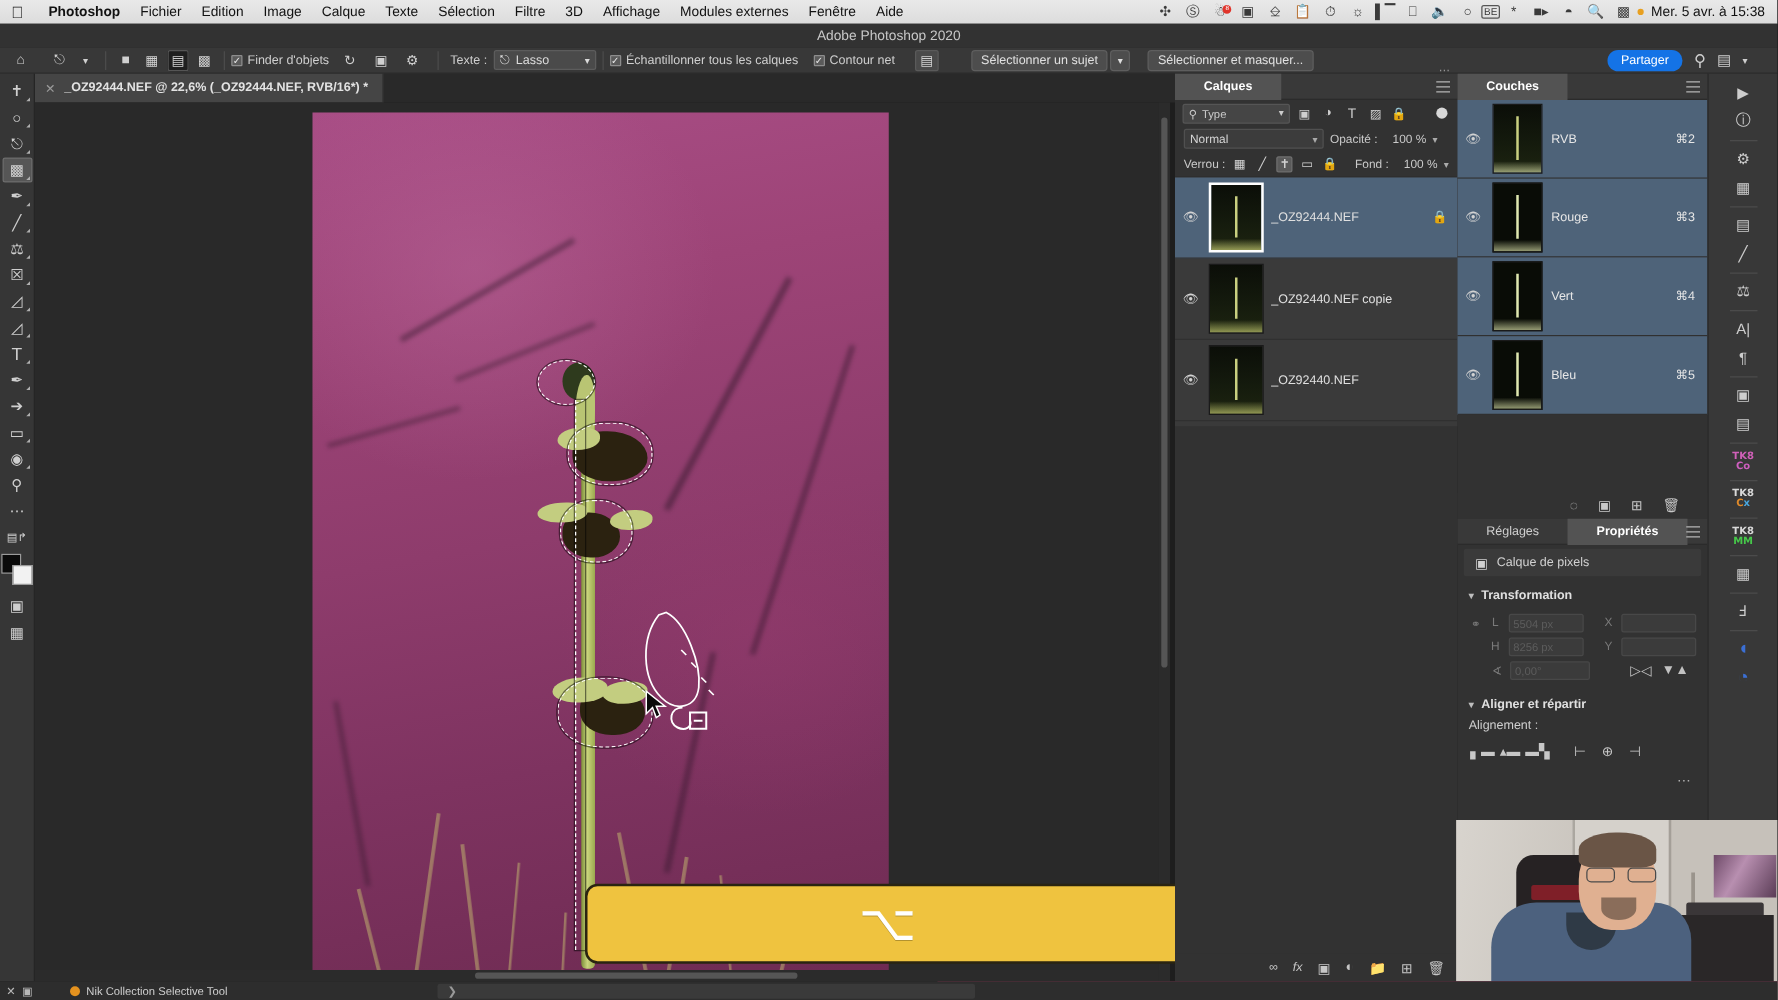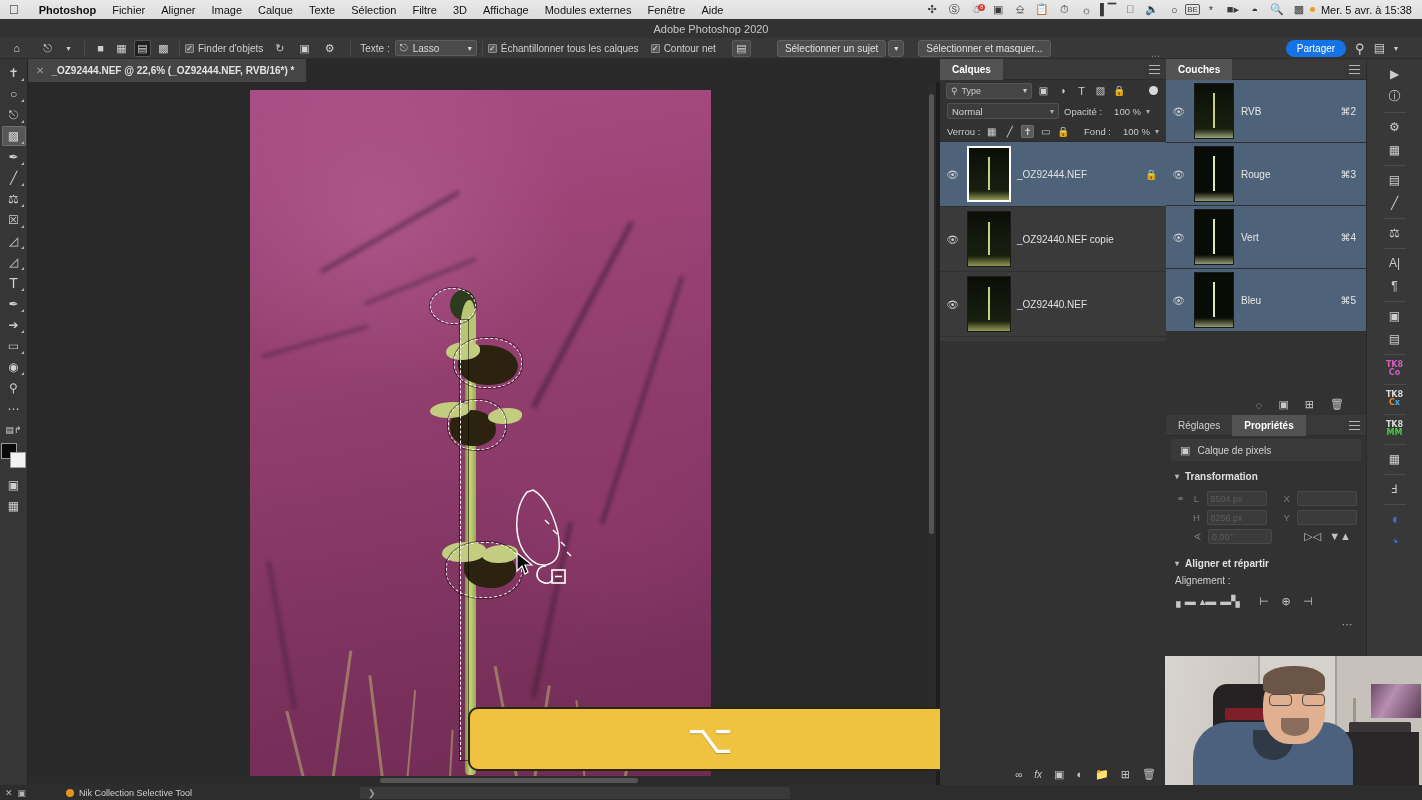--- a/index.html
+++ b/index.html
@@ -98,21 +98,21 @@
   .keyhint { position:absolute; left:468px; top:707px; width:484px; height:64px;
     background:#efc33f; border:2px solid #2a2411; border-radius:10px;
     display:flex; align-items:center; justify-content:center; }
   .keyhint span { font-size:40px; color:#fff; font-weight:300; line-height:1;
      text-shadow:0 1px 0 rgba(0,0,0,.25); font-family:"DejaVu Sans", sans-serif;}
 
   
   .panels { position:absolute; left:940px; top:59px; width:226px; height:726px; background:#323232; }
   .panel-tabrow { height:21px; background:#393939; display:flex; align-items:center; position:relative;
      border-bottom:1px solid #2b2b2b; }
-  .ptab { height:21px; padding:0 12px; display:flex; align-items:center; font-size:10px;
+  .ptab { height:21px; padding:0 23px; display:flex; align-items:center; font-size:10px;
      color:#cfcfcf; }
   .ptab.on { background:#535353; color:#fff; font-weight:bold; }
   .pmenu { position:absolute; right:6px; top:6px; width:11px; height:9px;
      display:flex; flex-direction:column; justify-content:space-between; }
   .pmenu i { display:block; height:1px; background:#b5b5b5; }
   .dots2 { position:absolute; right:5px; top:-8px; font-size:9px; color:#9a9a9a; letter-spacing:1px;}
 
   .filterrow { height:21px; display:flex; align-items:center; gap:4px; padding:0 6px; }
   .fsel { flex:0 0 86px; height:16px; background:#454545; border:1px solid #555; border-radius:2px;
      display:flex; align-items:center; padding:0 4px; gap:4px; font-size:9px; color:#ccc; }
@@ -224,36 +224,36 @@
   .deskR { position:absolute; left:176px; top:76px; width:78px; height:68px; background:#2a2728; }
   .boxR { position:absolute; left:184px; top:66px; width:62px; height:18px; background:#3a3638; border-radius:2px;}
   .artR { position:absolute; left:206px; top:28px; width:50px; height:34px;
       background:linear-gradient(120deg,#6e4a68,#b88fb0 40%,#5a3c56); }
   .poleR { position:absolute; left:188px; top:42px; width:3px; height:34px; background:#9a948c; }
 
   
   .statusbar { position:absolute; left:0; top:785px; width:1422px; height:15px; background:#2d2d2d;
      display:flex; align-items:center; color:#b8b8b8; font-size:9px; }
   .sb-left { display:flex; align-items:center; gap:5px; padding-left:5px; }
-  .sb-plugin { display:flex; align-items:center; gap:5px; padding-left:40px; color:#cfcfcf; }
+  .sb-plugin { display:flex; align-items:center; gap:5px; padding-left:30px; color:#cfcfcf; }
   .sb-dot { width:8px;height:8px;border-radius:50%;background:#e4921f; display:inline-block;}
   .sb-field { margin-left:168px; width:430px; height:12px; background:#3a3a3a; border-radius:2px;
      display:flex; align-items:center; padding-left:8px; color:#9a9a9a; font-size:9px;}
   .pinkline { position:absolute; left:750px; top:785px; width:672px; height:2px; background:#b0305f; }
 </style>
 </head>
 <body>
 
 <div class="app">
 
   <div class="macbar">
     <span class="apple"></span>
     <span class="mitem bold">Photoshop</span>
     <span class="mitem">Fichier</span>
-    <span class="mitem">Aligner</span>
+    <span class="mitem">Edition</span>
     <span class="mitem">Image</span>
     <span class="mitem">Calque</span>
     <span class="mitem">Texte</span>
     <span class="mitem">Sélection</span>
     <span class="mitem">Filtre</span>
     <span class="mitem">3D</span>
     <span class="mitem">Affichage</span>
     <span class="mitem">Modules externes</span>
     <span class="mitem">Fenêtre</span>
     <span class="mitem">Aide</span>

